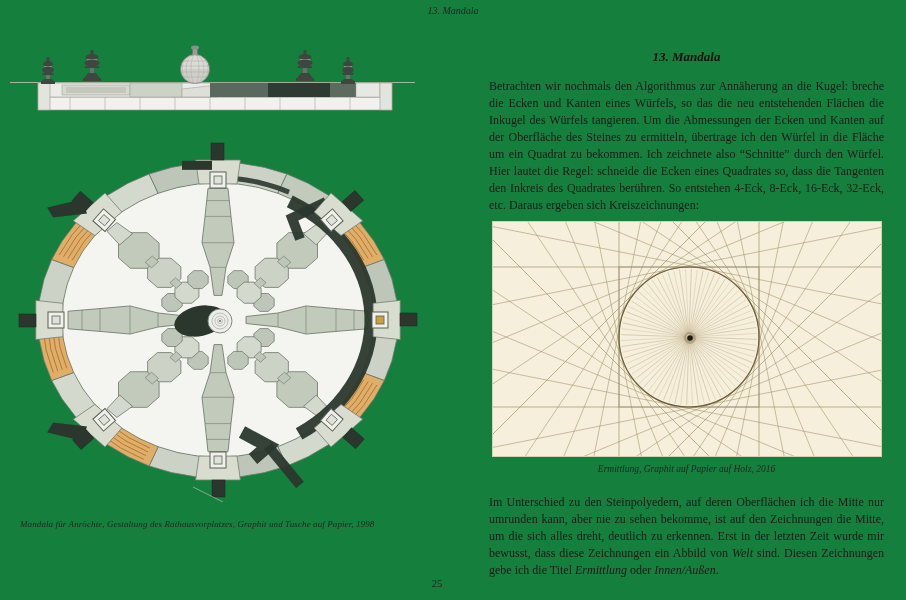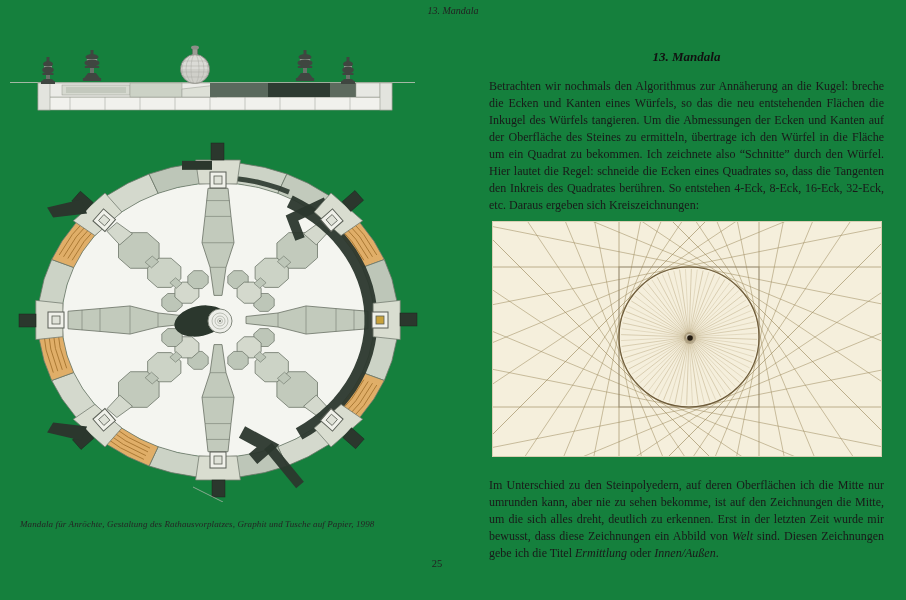--- a/index.html
+++ b/index.html
@@ -33,21 +33,21 @@
   .body-text-2{margin-top:20px;}
   .artwork-panel{
     margin:7px auto 0 auto;width:390px;height:236px;
   }
   .artwork-panel svg{display:block;}
   .artwork-caption{
     margin-top:7px;text-align:center;font-style:italic;
     font-size:9.5px;color:#242424;
   }
   .page-number{
-    position:absolute;left:425px;top:558px;width:24px;
+    position:absolute;left:425px;top:578px;width:24px;
     text-align:center;font-size:10.5px;color:#222;
   }
 </style>
 </head>
 <body>
 
 <div class="spread">
 
   <div class="running-header">13. Mandala</div>
 
@@ -407,17 +407,18 @@
           <line x1="199.7615145603573" y1="114.82780661453218" x2="259.59433003476596" y2="89.43028326272938" stroke="#ab966a" stroke-width="0.45" opacity="0.55"></line>
           <line x1="199.85316954888546" y1="115.07294901687516" x2="261.67184310807045" y2="94.98684438250356" stroke="#ab966a" stroke-width="0.45" opacity="0.85"></line>
           <line x1="199.9231101943557" y1="115.3251468369684" x2="263.257164405396" y2="100.70332830461716" stroke="#ab966a" stroke-width="0.45" opacity="0.55"></line>
           <line x1="199.9708042062247" y1="115.5824806971198" x2="264.3382286744268" y2="106.53622913471551" stroke="#ab966a" stroke-width="0.45" opacity="0.85"></line>
           <line x1="199.9958886042637" y1="115.84299213127116" x2="264.90680836331103" y2="112.44115497547978" stroke="#ab966a" stroke-width="0.45" opacity="0.55"></line>
           <circle cx="198" cy="117" r="6" fill="#55432a" opacity="0.25"></circle>
           <circle cx="198" cy="117" r="2.8" fill="#221a10"></circle>
           <rect x="0.5" y="0.5" width="389" height="235" fill="none" stroke="#d8cfb2" stroke-width="1"></rect>
         </svg>
     </div>
+    <div class="artwork-caption">Ermittlung, Graphit auf Papier auf Holz, 2016</div>
     <p class="body-text body-text-2"><span>Im Unterschied zu den Steinpolyedern, auf deren Oberflächen ich die Mitte nur umrunden kann, aber nie zu sehen bekomme, ist auf den Zeichnungen die Mitte, um die sich alles dreht, deutlich zu erkennen. Erst in der letzten Zeit wurde mir bewusst, dass diese Zeichnungen ein Abbild von </span><i>Welt</i><span> sind. Diesen Zeichnungen gebe ich die Titel </span><i>Ermittlung</i><span> oder </span><i>Innen/Außen</i><span>.</span></p>
   </div>
 
   <div class="page-number">25</div>
 </div>
 
 </body></html>

